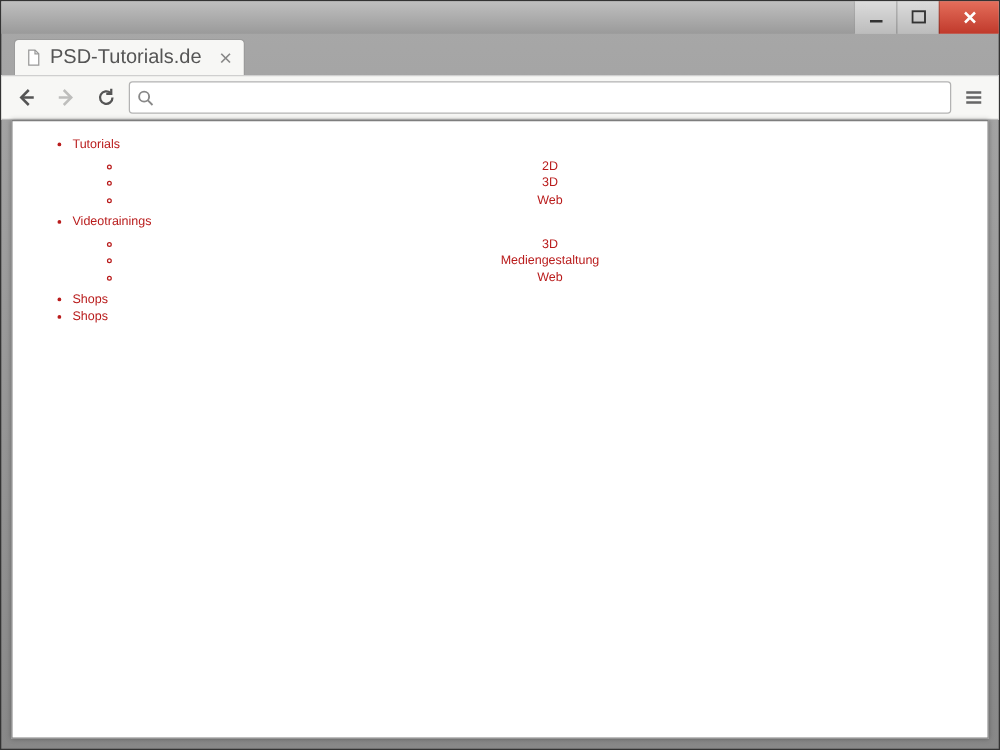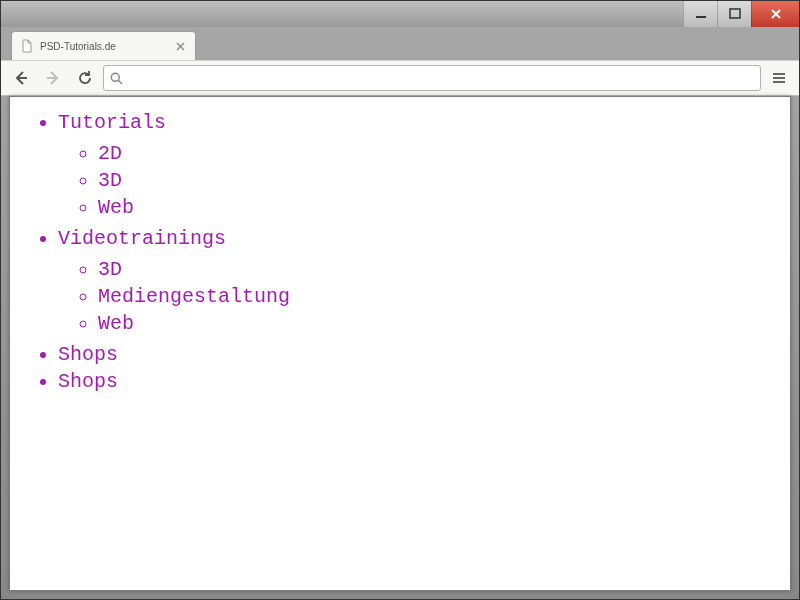--- a/index.html
+++ b/index.html
@@ -52,21 +52,21 @@
     height: 29px;
     min-width: 185px;
     background: #f7f7f5;
     border-top-left-radius: 4px;
     border-top-right-radius: 4px;
     border: 1px solid #9b9b9b;
     border-bottom: none;
     display: flex;
     align-items: center;
     padding: 0 8px;
-    font-size: 10px;
+    font-size: 16px;
     color: #555;
     position: relative;
     gap: 6px;
   }
   .tab .tab-title { flex: 1; overflow: hidden; white-space: nowrap; text-overflow: ellipsis; }
   .tab .tab-close {
     width: 14px; height: 14px;
     display:flex; align-items:center; justify-content:center;
     color:#888; font-size:13px; line-height:1;
   }
@@ -110,26 +110,26 @@
   .content-area {
     flex:1;
     margin: 0 8px 8px 8px;
     background: #fff;
     border: 1px solid #7e7e7e;
     overflow: auto;
     box-shadow: 0 0 4px rgba(0,0,0,0.3);
   }
   .page {
     padding: 8px 8px 8px 8px;
-    font-family: Liberation Mono, monospace;
-    font-size: 20px;
-    color: #a21caf;
+    font-family: Liberation Sans, sans-serif;
+    font-size: 10px;
+    color: #b91c1c;
   }
   .page ul { margin: 4px 0; padding-left: 40px; list-style-type: disc; }
-  .page ul ul { list-style-type: circle; }
+  .page ul ul { list-style-type: circle; text-align: center; }
   .page li { line-height: 1.35; }
 </style>
 </head>
 <body>
 
 <div class="window">
 
   <div class="titlebar">
     <div class="win-btn">
       <svg width="12" height="12" viewBox="0 0 12 12">

